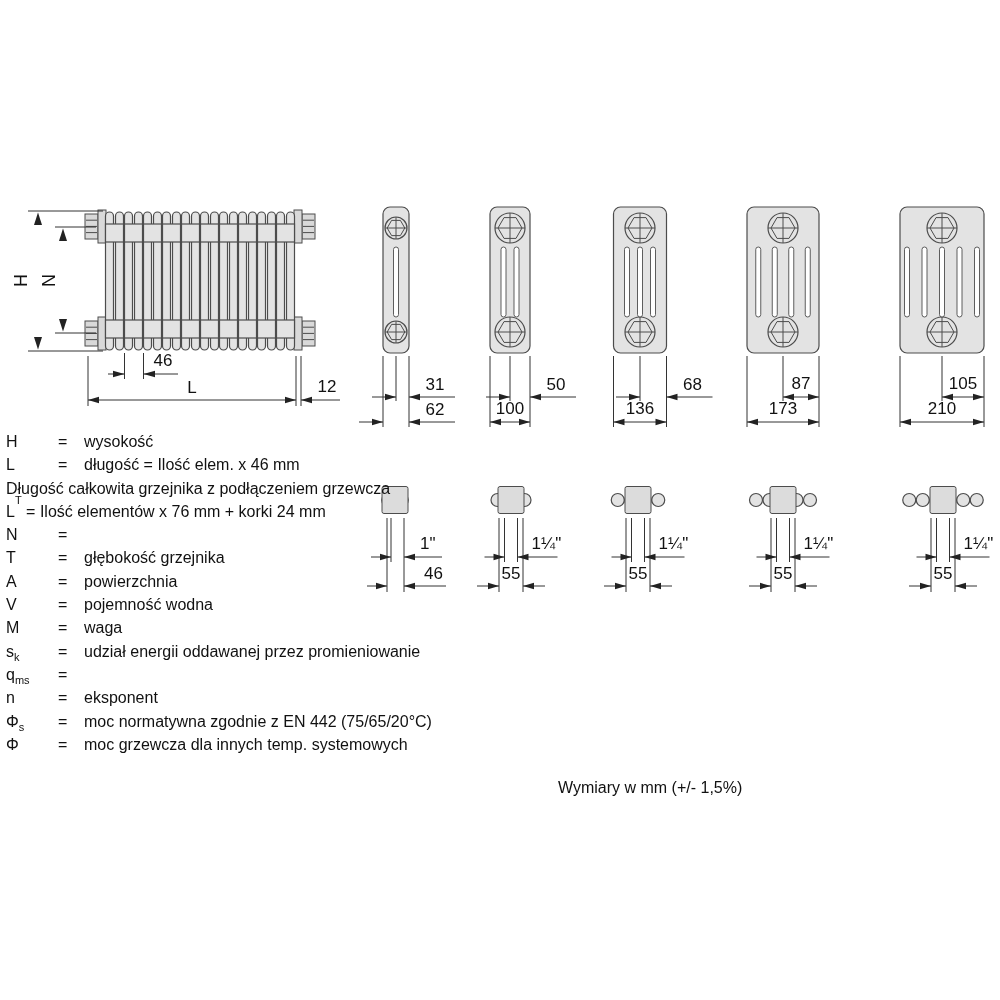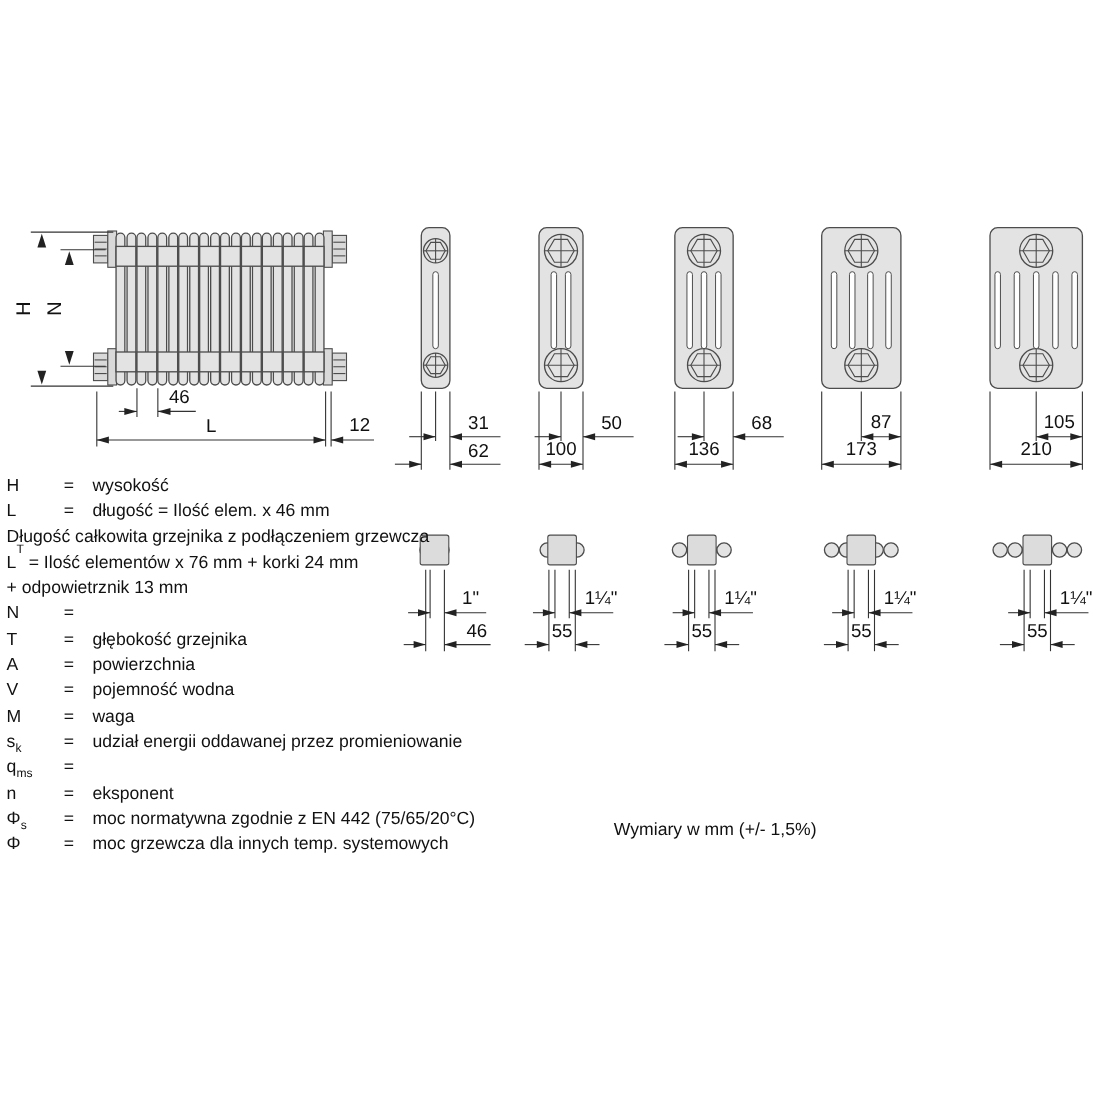--- a/index.html
+++ b/index.html
@@ -14,21 +14,21 @@
   .slot{fill:#ffffff;stroke:#4c4c4c;stroke-width:0.9;}
   .hw{fill:none;stroke:#4c4c4c;stroke-width:1;}
   .dim{stroke:#333;stroke-width:1;}
   .arrow{fill:#222;stroke:none;}
   #legend{position:absolute;left:6px;top:430px;width:575px;font-size:16px;line-height:23.3px;}
   .lrow{display:flex;height:23.3px;white-space:pre;}
   .lsym{width:52px;flex:0 0 52px;}
   .leq{width:26px;flex:0 0 26px;}
   .lrow.note{padding-left:76px;}
   sub{font-size:11px;line-height:0;}
-  #footnote{position:absolute;left:558px;top:746px;font-size:16px;}
+  #footnote{position:absolute;left:558px;top:779px;font-size:16px;}
 </style>
 </head>
 <body>
 
 <div class="page">
   <svg id="drawing" width="1000" height="1000" viewBox="0 0 1000 1000">
     <g id="front-view">
         <rect x="85" y="214" width="13" height="25" class="stub"></rect>
         <rect x="98" y="210" width="8" height="33" class="stub"></rect>
         <line x1="86" y1="220.2" x2="97" y2="220.2" class="hw"></line>
@@ -358,21 +358,20 @@
           <text x="943" y="579" text-anchor="middle">55</text>
         </g>
       </g>
   </svg>
 
   <div id="legend">
       <div class="lrow"><span class="lsym"><span>H</span></span><span class="leq">=</span><span>wysokość</span></div>
       <div class="lrow"><span class="lsym"><span>L</span></span><span class="leq">=</span><span>długość = Ilość elem. x 46 mm</span></div>
       <div class="lrow"><span>Długość całkowita grzejnika z podłączeniem grzewcza</span></div>
       <div class="lrow"><span>L</span><sub>T</sub><span> = Ilość elementów x 76 mm + korki 24 mm</span></div>
-      <div class="lrow"><span>+ odpowietrznik 13 mm</span></div>
       <div class="lrow"><span class="lsym"><span>N</span></span><span class="leq">=</span></div>
       <div class="lrow"><span class="lsym"><span>T</span></span><span class="leq">=</span><span>głębokość grzejnika</span></div>
       <div class="lrow"><span class="lsym"><span>A</span></span><span class="leq">=</span><span>powierzchnia</span></div>
       <div class="lrow"><span class="lsym"><span>V</span></span><span class="leq">=</span><span>pojemność wodna</span></div>
       <div class="lrow"><span class="lsym"><span>M</span></span><span class="leq">=</span><span>waga</span></div>
       <div class="lrow"><span class="lsym"><span>s</span><sub>k</sub></span><span class="leq">=</span><span>udział energii oddawanej przez promieniowanie</span></div>
       <div class="lrow"><span class="lsym"><span>q</span><sub>ms</sub></span><span class="leq">=</span></div>
       <div class="lrow"><span class="lsym"><span>n</span></span><span class="leq">=</span><span>eksponent</span></div>
       <div class="lrow"><span class="lsym"><span>Φ</span><sub>s</sub></span><span class="leq">=</span><span>moc normatywna zgodnie z EN 442 (75/65/20°C)</span></div>
       <div class="lrow"><span class="lsym"><span>Φ</span></span><span class="leq">=</span><span>moc grzewcza dla innych temp. systemowych</span></div>

